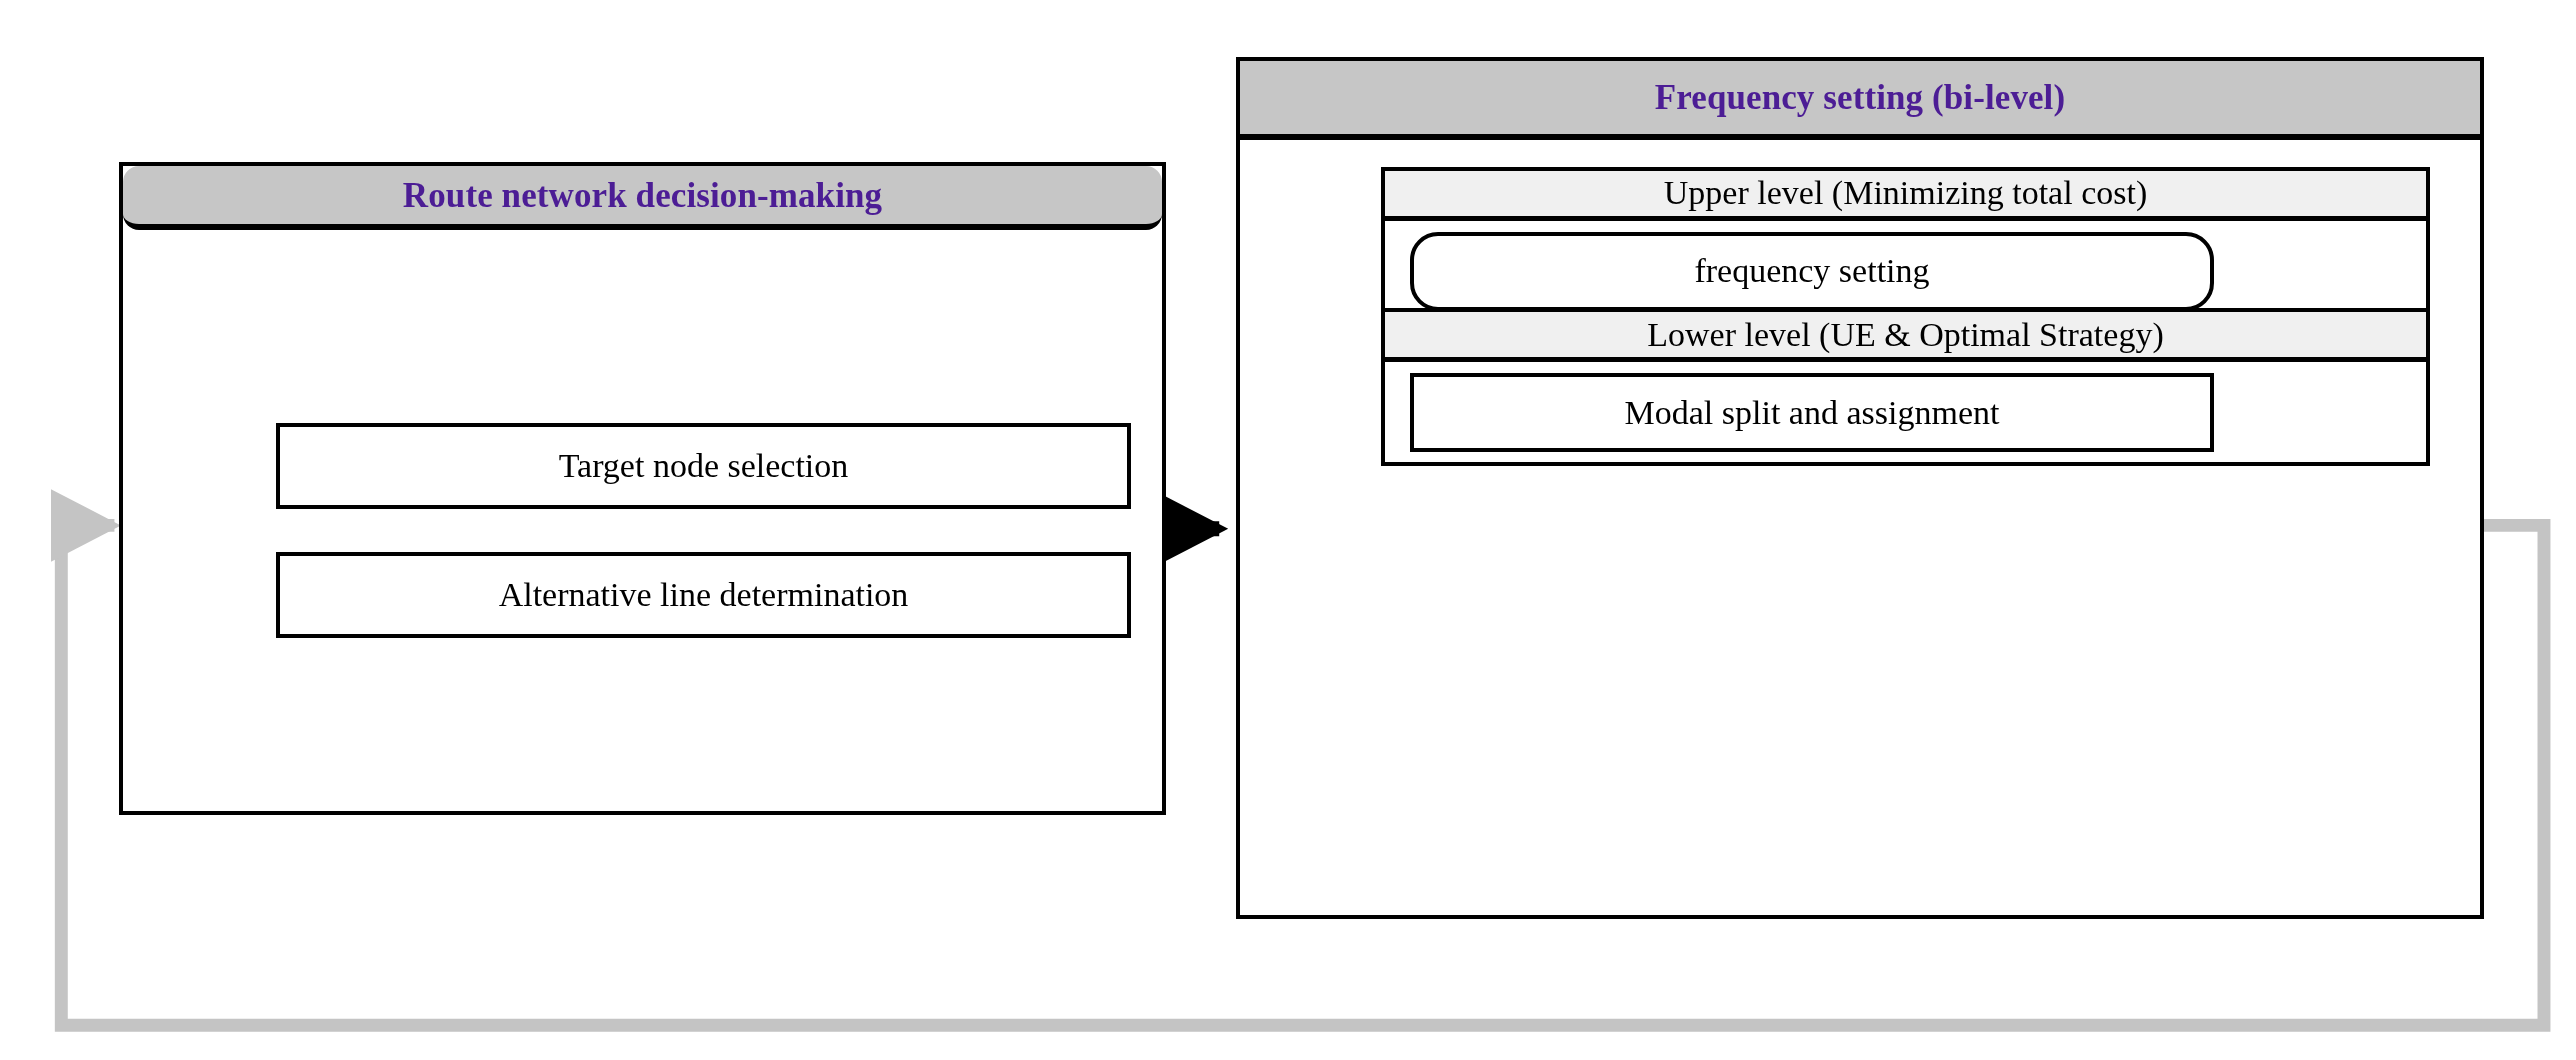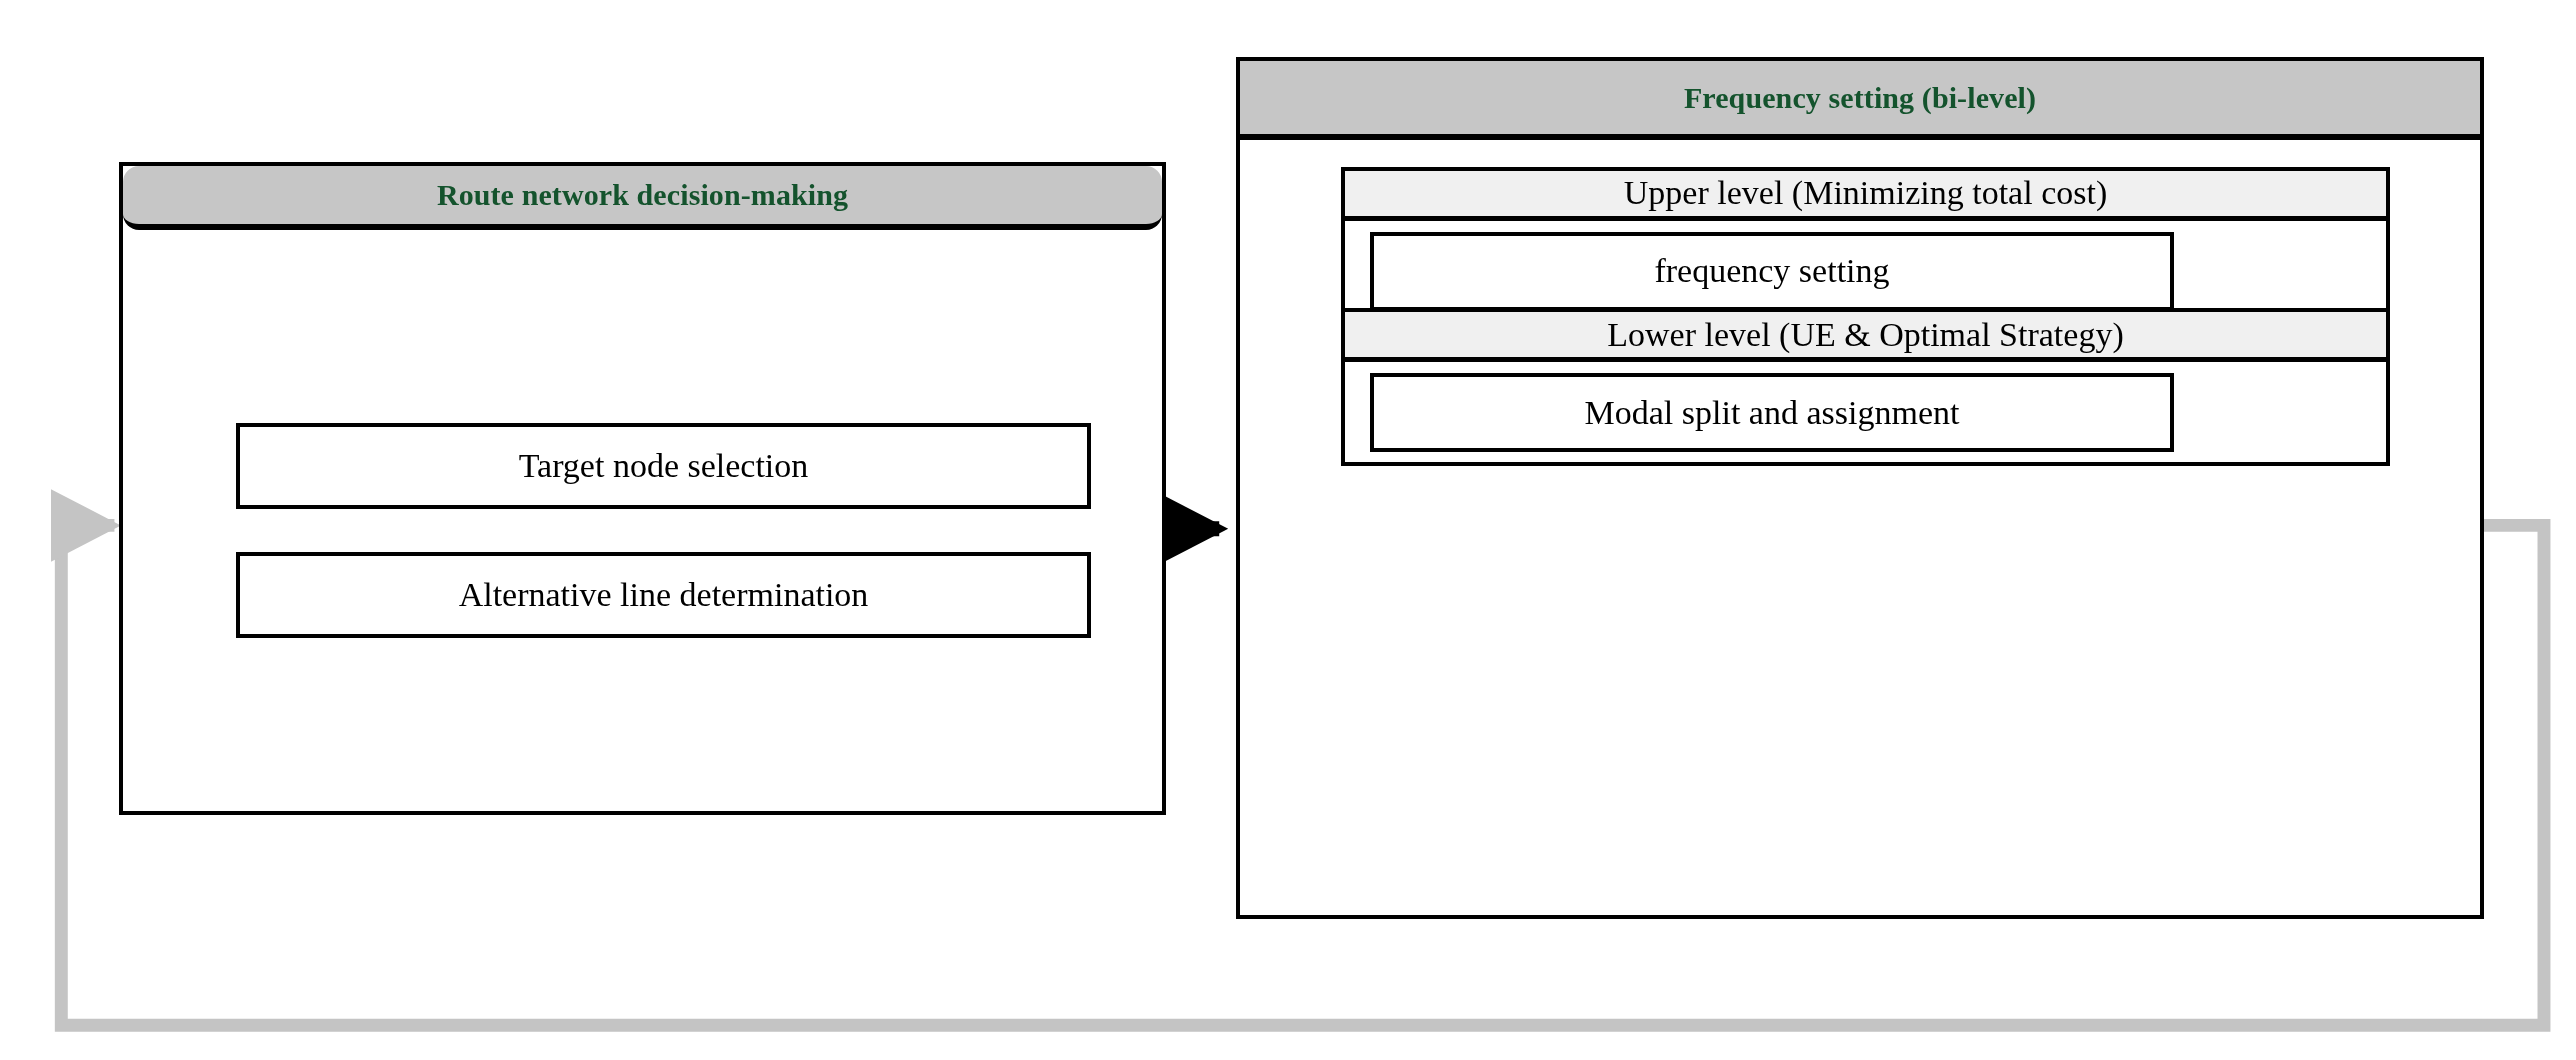--- a/index.html
+++ b/index.html
@@ -14,27 +14,27 @@
   #wires{position:absolute;left:0;top:0;width:2576px;height:1061px;}
 
   
   .panel{position:absolute;box-sizing:border-box;background:#ffffff;border:4.8px solid #000000;}
   .panel-title{
     box-sizing:border-box;
     width:100%;
     background:#c6c6c6;
     border-bottom:6.1px solid #000000;
     font-weight:bold;
-    font-size:30px;
+    font-size:35px;
     line-height:1;
     display:flex;align-items:center;justify-content:center;
-    color:#14532d;
+    color:#4c1d95;
     letter-spacing:0.1px;
   }
-  .panel-body{position:relative;width:100%;}
+  .panel-body{position:relative;width:100%;margin-left:40px;}
 
   
   .pbox{
     position:absolute;
     box-sizing:border-box;
     background:#ffffff;
     border:4.8px solid #000000;
     display:flex;align-items:center;justify-content:center;
     font-size:34px;
     color:#000000;
@@ -122,21 +122,21 @@
     </div>
   </div>
 
   <div class="panel" id="right-panel" style="left:1236px;top:57px;width:1248px;height:862px;">
     <div class="panel-title" style="height:79px;">Frequency setting (bi-level)</div>
     <div class="panel-body" style="height:773px;">
 
       <div class="level" style="left:101px;top:26.6px;width:1049px;height:158px;">
         <div class="level-title" style="height:50px;">Upper level (Minimizing total cost)</div>
         <div class="level-body" style="height:98px;">
-          <div class="pbox" style="left:25px;top:11px;width:804px;height:79px;">frequency setting</div>
+          <div class="pbox" style="left:25px;top:11px;width:804px;height:79px;border-radius:28px;">frequency setting</div>
         </div>
       </div>
 
       <div class="level" style="left:101px;top:168px;width:1049px;height:158px;">
         <div class="level-title" style="height:50px;">Lower level (UE &amp; Optimal Strategy)</div>
         <div class="level-body" style="height:98px;">
           <div class="pbox" style="left:25px;top:11px;width:804px;height:79px;">Modal split and assignment</div>
         </div>
       </div>
 

